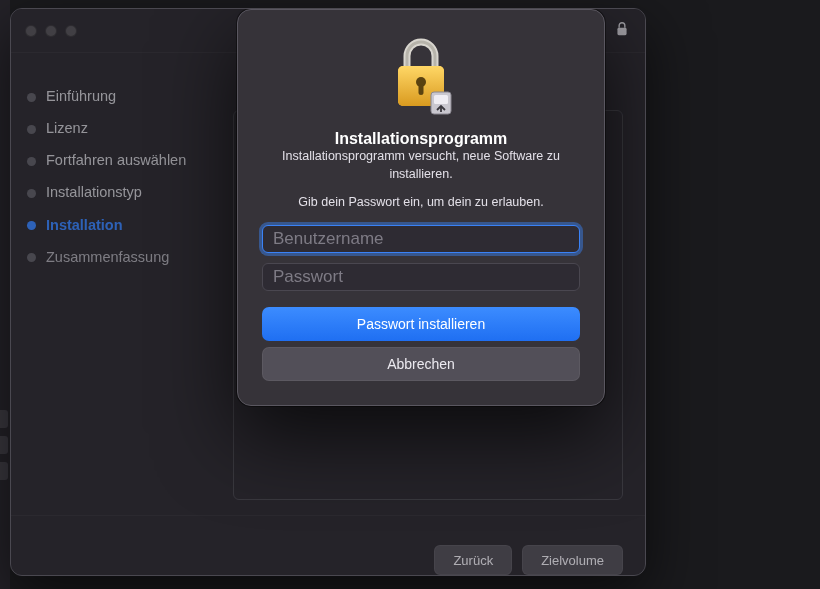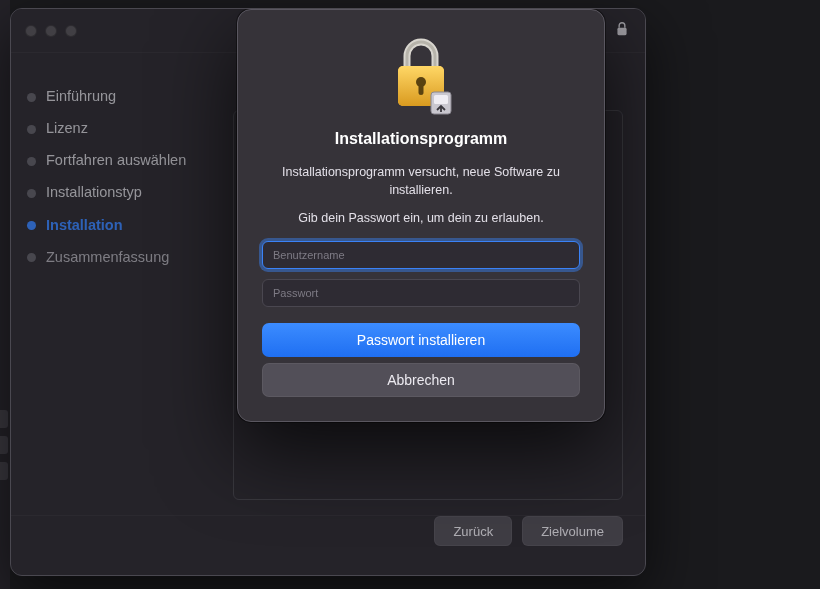--- a/index.html
+++ b/index.html
@@ -72,21 +72,21 @@
       text-align: center; margin-bottom: 18px;
     }
     .content-box {
       border: 1px solid #4a4850; border-radius: 6px;
       height: 390px; width: 100%;
       background: #2e2c33;
     }
 
     .footer {
       height: 60px; border-top: 1px solid rgba(255,255,255,.04);
-      display: flex; align-items: flex-start; justify-content: flex-end;
+      display: flex; align-items: flex-end; justify-content: flex-end;
       padding: 0 22px; gap: 10px;
     }
     .btn {
       height: 30px; padding: 0 18px; border-radius: 6px;
       background: #524f58; color: #eceaf0; border: none;
       font-size: 13px; font-weight: 500; cursor: pointer;
       border: 1px solid rgba(255,255,255,.06);
     }
 
     
@@ -98,28 +98,28 @@
       position: absolute; left: 226px; top: 0px;
       width: 368px;
       background: #363339;
       border: 1px solid #5a5760;
       border-radius: 14px;
       box-shadow: 0 30px 80px rgba(0,0,0,.7), 0 0 0 1px rgba(0,0,0,.4);
       padding: 22px 24px 24px;
       text-align: center;
     }
     .auth-icon { margin: 4px auto 14px; width: 68px; height: 80px; position: relative; display:block; }
-    .dlg-title { font-size: 16px; font-weight: 700; color: #ffffff; margin-bottom: 16px; }
+    .dlg-title { font-size: 16px; font-weight: 700; color: #ffffff; margin-bottom: 0; }
     .dlg-msg   { font-size: 12.5px; color: #e3e0e8; line-height: 1.4; margin-bottom: 12px; padding: 0 4px; }
     .dlg-sub   { font-size: 12.5px; color: #e3e0e8; margin-bottom: 16px; }
 
     .field {
       width: 100%; height: 28px; border-radius: 6px;
       background: #2e2b33; border: 1px solid #4a4750;
-      color: #ece9f0; font-size: 11px; padding: 0 10px;
+      color: #ece9f0; font-size: 17px; padding: 0 10px;
       margin-bottom: 10px; outline: none; text-align: left;
     }
     .field::placeholder { color: #7e7b85; }
     .field.focus {
       border: 1px solid #3a82f7;
       box-shadow: 0 0 0 3px rgba(58,130,247,.45);
     }
 
     .dlg-btn {
       width: 100%; height: 34px; border-radius: 7px;

